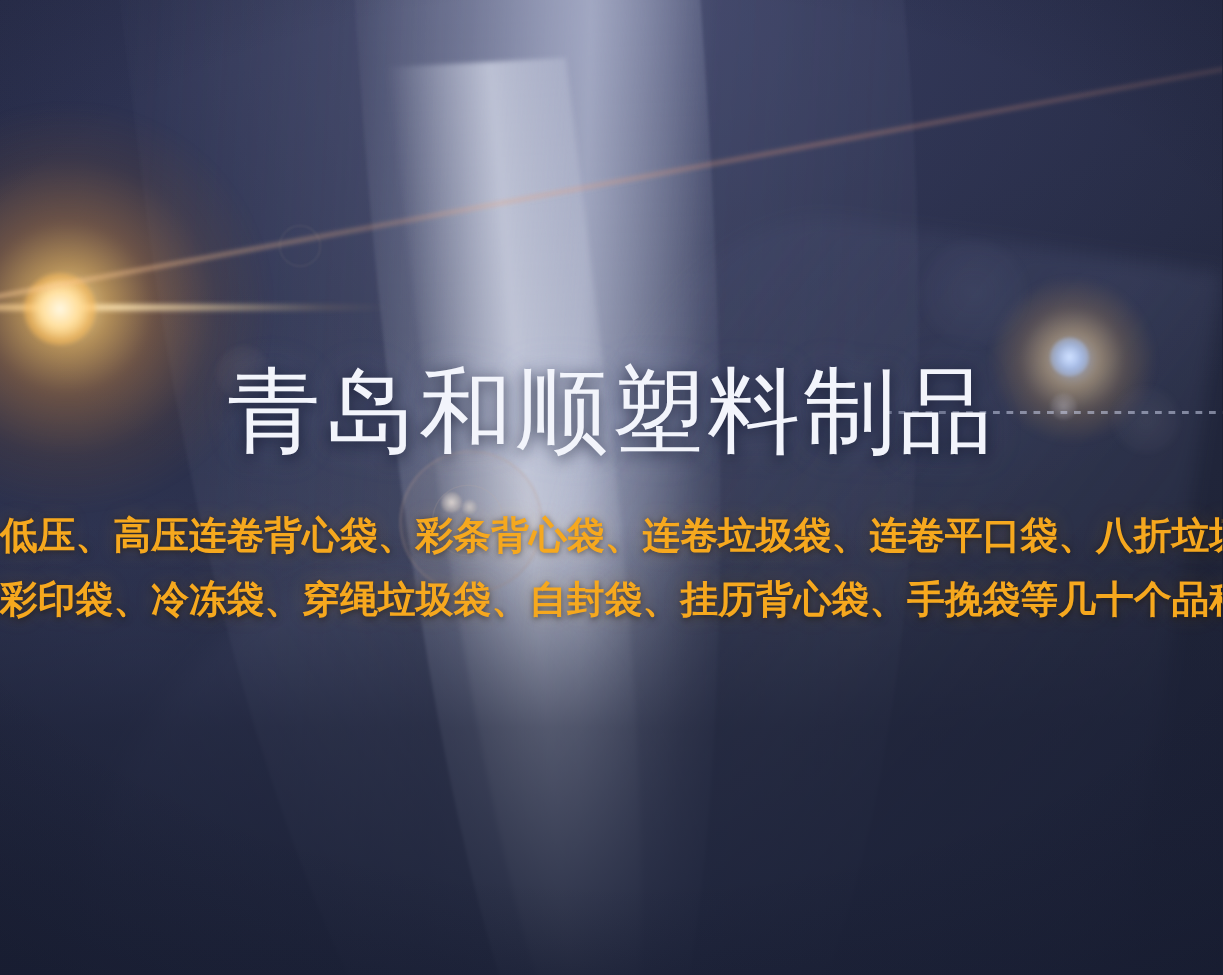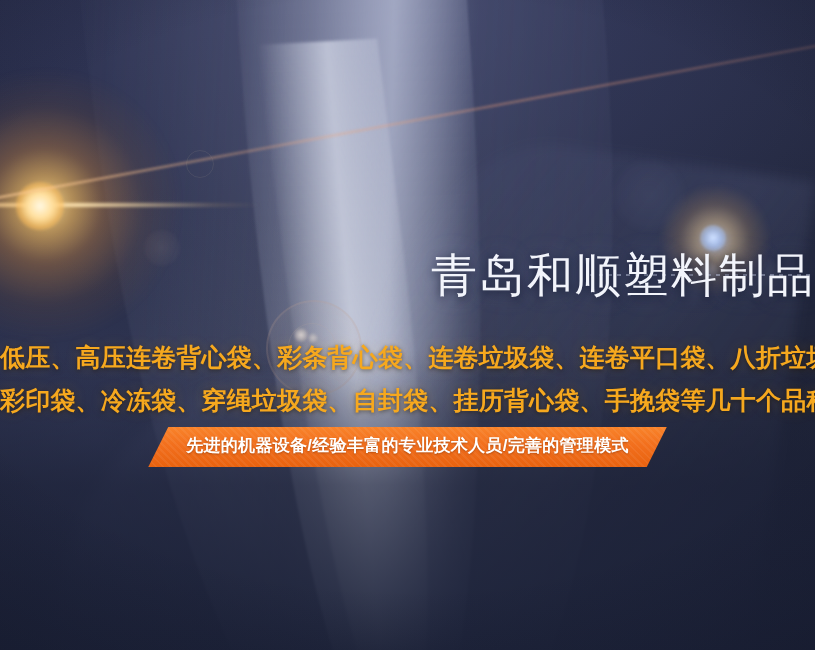--- a/index.html
+++ b/index.html
@@ -209,22 +209,22 @@
     background-image: linear-gradient(to right, rgba(200,206,230,0.55) 48%, rgba(200,206,230,0) 0%);
     background-size: 9px 2px;
     background-repeat: repeat-x;
   }
 
   
   .main-title {
     position: absolute;
     left: 0; right: 0;
     top: 247px;
-    text-align: right;
-    font-size: 46px;
+    text-align: center;
+    font-size: 62px;
     line-height: 56px;
     font-weight: 400;
     letter-spacing: 2px;
     color: #f2f4fb;
     text-shadow: 0 2px 10px rgba(10,14,34,0.75), 0 0 26px rgba(160,180,255,0.22);
     white-space: nowrap;
   }
 
   .product-lines {
     position: absolute;
@@ -300,17 +300,14 @@
 
   <div class="title-rule"></div>
 
   <div class="main-title">青岛和顺塑料制品</div>
 
   <div class="product-lines">
     <span class="line">低压、高压连卷背心袋、彩条背心袋、连卷垃圾袋、连卷平口袋、八折垃圾袋、</span>
     <span class="line">彩印袋、冷冻袋、穿绳垃圾袋、自封袋、挂历背心袋、手挽袋等几十个品种</span>
   </div>
 
-  <div class="tagline-wrap">
-    <div class="tagline">先进的机器设备/经验丰富的专业技术人员/完善的管理模式</div>
-  </div>
 
 </div>
 
 </body></html>

